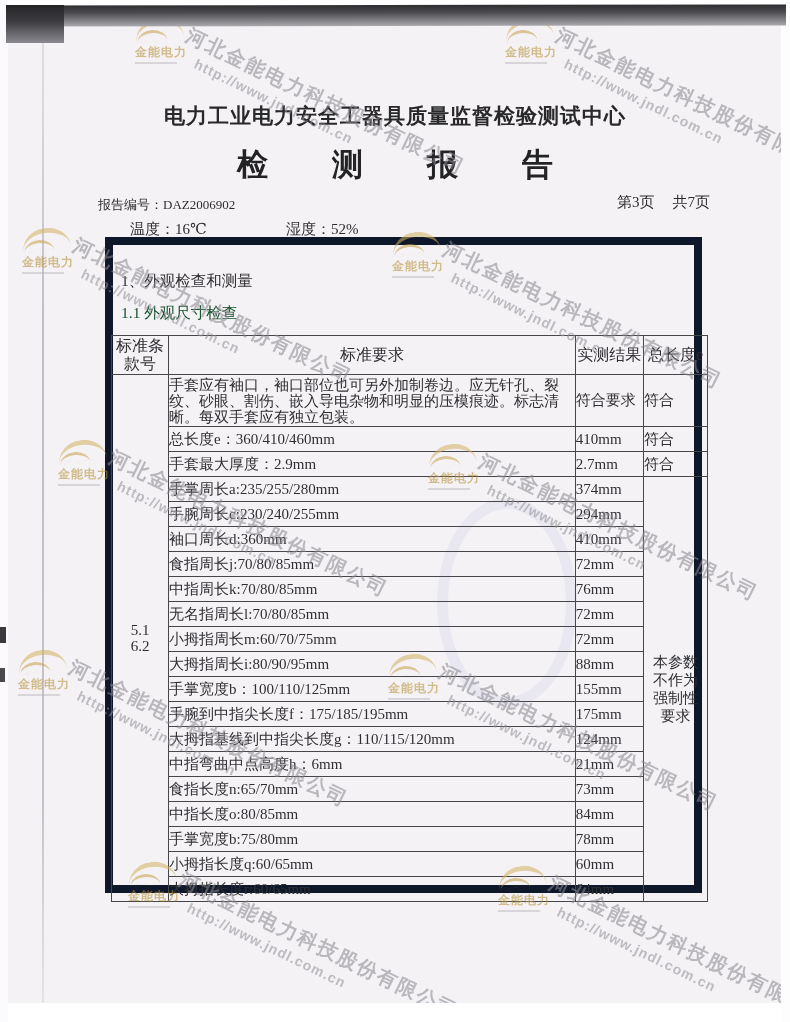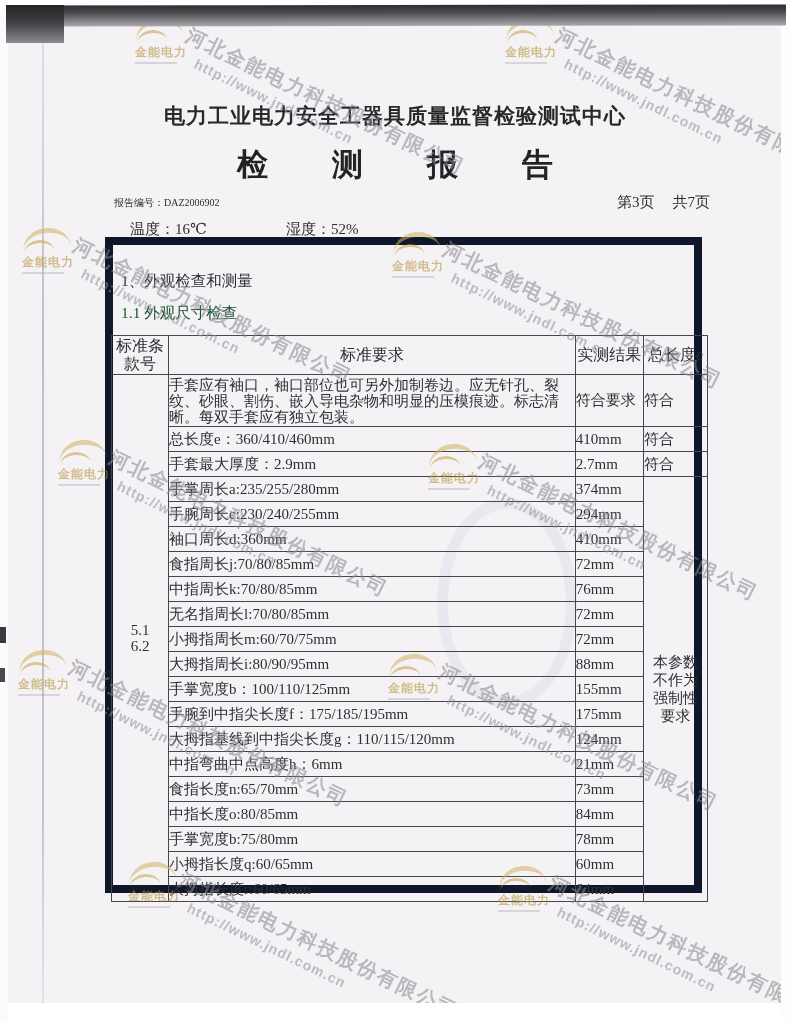--- a/index.html
+++ b/index.html
@@ -38,21 +38,21 @@
   .wm-company{font-size:20px;font-weight:bold;color:#8a878e;letter-spacing:2px;
     font-family:"Liberation Sans","DejaVu Sans",sans-serif;}
   .wm-url{font-size:14px;font-weight:bold;color:#918e95;letter-spacing:1px;margin:1px 0 0 20px;
     font-family:"Liberation Sans","DejaVu Sans",sans-serif;}
   
   .content{position:absolute;left:0;top:0;width:790px;height:1022px;z-index:2;}
   .center-name{position:absolute;left:0;top:102px;width:790px;text-align:center;
     font-size:21px;font-weight:600;letter-spacing:1px;color:#28282b;}
   .report-title{position:absolute;left:0;top:144px;width:790px;text-align:center;}
   .report-title span{font-size:31px;font-weight:600;letter-spacing:64px;margin-right:-64px;color:#232326;}
-  .report-no{position:absolute;left:114px;top:196px;font-size:10px;font-family:Liberation Serif, serif;}
+  .report-no{position:absolute;left:98px;top:196px;font-size:13px;font-family:Liberation Serif, serif;}
   .page-info{position:absolute;left:617px;top:193px;font-size:15px;}
   .page-info .gap{display:inline-block;width:18px;}
   .env-line{position:absolute;left:94px;top:220px;font-size:15px;margin-left:36px;}
   .env-line .hum{position:absolute;left:156px;top:0;white-space:nowrap;}
   
   .outer-box{position:absolute;left:105px;top:237px;width:597px;height:656px;
     border:8px solid #0f172a;box-sizing:border-box;}
   .sec-h1{position:absolute;left:8px;top:26px;font-size:15.5px;color:#303034;}
   .sec-h2{position:absolute;left:8px;top:58px;font-size:15.5px;color:#14532d;}
   table.results{position:absolute;left:-2px;top:90px;width:597px;border-collapse:collapse;table-layout:fixed;}

